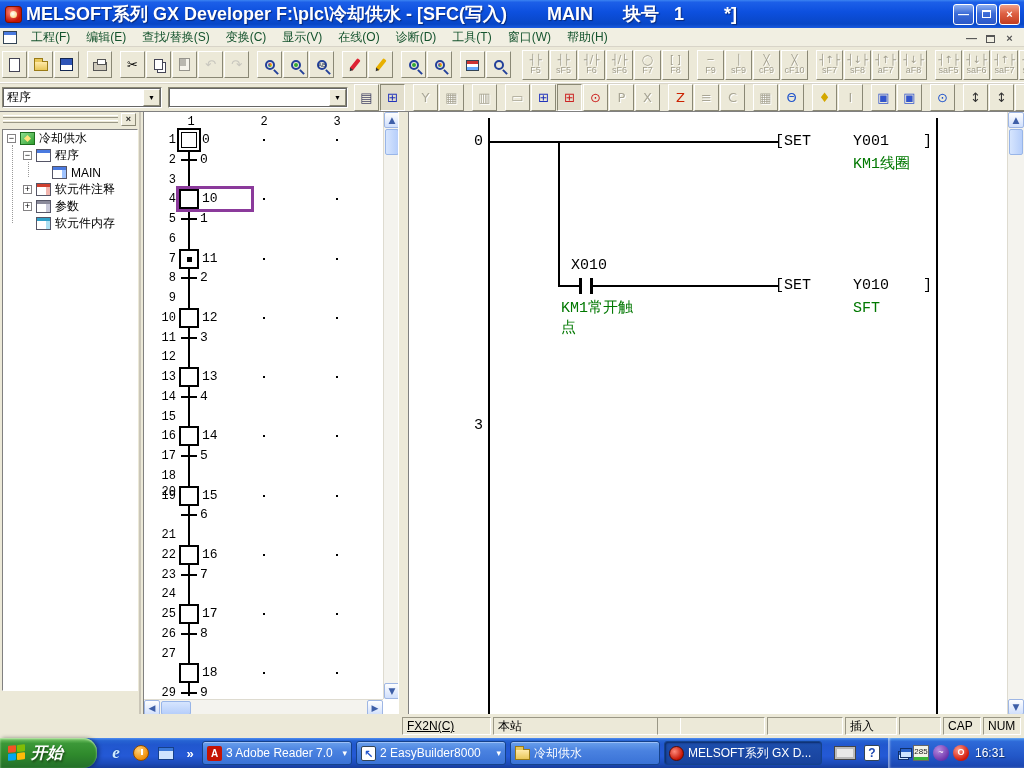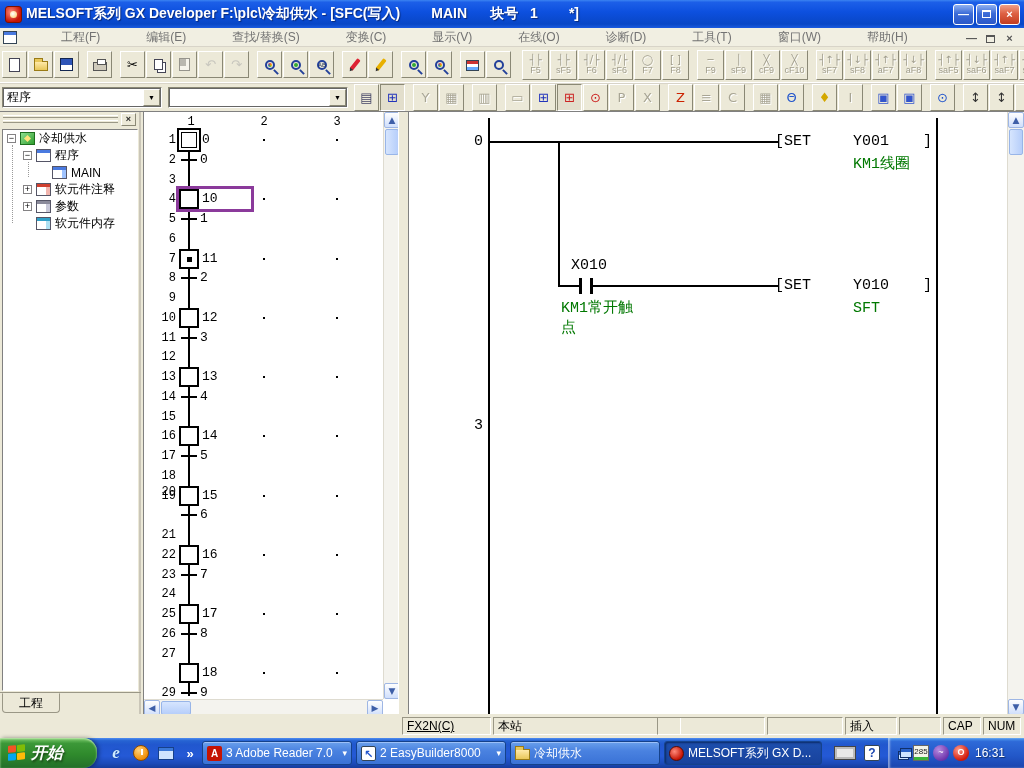--- a/index.html
+++ b/index.html
@@ -10,34 +10,34 @@
 
   
   .titlebar{position:absolute;left:0;top:0;width:1024px;height:28px;
     background:linear-gradient(180deg,#3B84F2 0%,#1C5FE8 8%,#0D50DF 42%,#0846C6 86%,#1A5BE0 100%);
     display:flex;align-items:center;color:#fff;}
   .app-icon{width:17px;height:17px;margin:0 4px 0 5px;border-radius:3px;
     background:radial-gradient(circle at 35% 35%,#ff8a7a,#c41303 70%);
     border:1px solid #7d1000;position:relative;}
   .app-icon:after{content:"";position:absolute;left:4px;top:4px;width:7px;height:7px;border-radius:50%;
     background:radial-gradient(circle at 40% 40%,#fff,#ffd27a 80%);}
-  .title-text{font-weight:bold;font-size:14px;white-space:pre;text-shadow:1px 1px 1px #0a2a7a;overflow:hidden;flex:1;}
+  .title-text{font-weight:bold;font-size:18px;white-space:pre;text-shadow:1px 1px 1px #0a2a7a;overflow:hidden;flex:1;}
   .win-buttons{display:flex;gap:2px;margin-right:4px;}
   .wbtn{width:21px;height:21px;border-radius:3px;border:1px solid #fff;
     background:linear-gradient(180deg,#8EB0F0,#3C6CD8 45%,#2B58C8);color:#fff;
     display:flex;align-items:center;justify-content:center;font-size:11px;font-weight:bold;}
   .wbtn.close{background:linear-gradient(180deg,#F0A088,#DE6144 45%,#C33C1F);border-color:#fff;}
   .wbtn .restore-box{width:9px;height:8px;border:1px solid #fff;border-top:2px solid #fff;background:transparent;}
 
   
   .menubar{position:absolute;left:0;top:28px;width:1024px;height:19px;background:#F1EFE2;
     border-bottom:1px solid #D8D4C8;display:flex;align-items:center;}
   .mdi-icon{width:14px;height:13px;margin:0 6px 0 3px;background:#fff;border:1px solid #345;
     box-shadow:inset 0 3px 0 #4a7ae0;}
-  .menu-item{padding:2px 8px;height:17px;display:flex;align-items:center;color:#737373;cursor:default;margin-left:30px;}
+  .menu-item{padding:2px 8px;height:17px;display:flex;align-items:center;color:#14532d;cursor:default;}
   .mdi-ctrls{margin-left:auto;display:flex;gap:6px;margin-right:8px;color:#555;align-items:center;}
   .mdi-ctrls .g{width:13px;height:12px;display:flex;align-items:flex-end;justify-content:center;font-weight:bold;font-size:11px;line-height:10px;}
   .mdi-restore{width:9px;height:8px;border:1px solid #555;border-top:2px solid #555;}
 
   
   .tb1{position:absolute;left:0;top:47px;width:1024px;height:36px;border-bottom:1px solid #fff;
     display:flex;align-items:center;padding-left:2px;overflow:hidden;}
   .tb2{position:absolute;left:0;top:83px;width:1024px;height:28px;border-top:1px solid #D8D4C8;
     display:flex;align-items:center;padding-left:2px;overflow:hidden;}
   .tbtn{width:25px;height:27px;margin-right:1px;background:#ECE9D8;border:1px solid;
@@ -494,23 +494,20 @@
           <div class="expander">+</div>
           <div class="t-icon ti-param"></div>
           <div class="t-label">参数</div>
         </div>
         <div class="tree-item lvl1">
           <div class="exp-spacer"></div>
           <div class="t-icon ti-devmem"></div>
           <div class="t-label">软元件内存</div>
         </div>
       </div>
-    <div class="proj-tab-row">
-      <div class="proj-tab">工程</div>
-    </div>
   </div>
 
   <div class="sfc-pane">
     <div class="sfc-canvas" id="sfc-canvas">
       <div class="sfc-vline"></div>
     <div class="sfc-col-header" style="left: 36px;">1</div>
         <div class="sfc-col-header" style="left: 109px;">2</div>
         <div class="sfc-col-header" style="left: 182px;">3</div>
         <div class="sfc-rownum" style="top: 20px;">1</div>
         <div class="sfc-rownum" style="top: 39.75px;">2</div>

